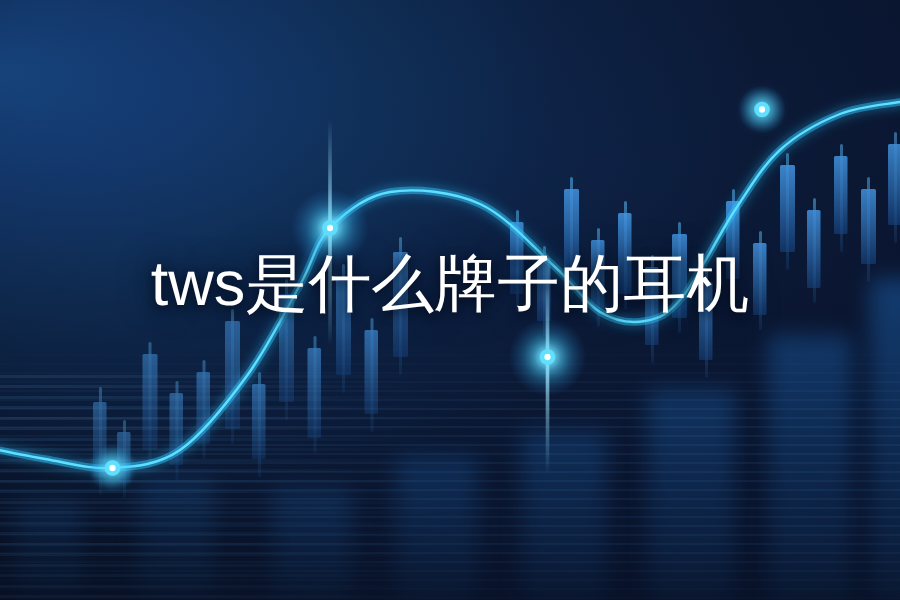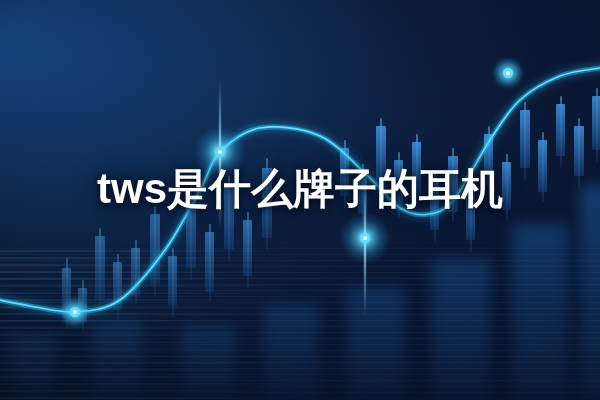--- a/index.html
+++ b/index.html
@@ -43,21 +43,21 @@
   }
   
   .ghost-bar{position:absolute;bottom:0;border-radius:3px;filter:blur(7px);}
   
   .candle{position:absolute;border-radius:1px;}
   .wick{position:absolute;width:2px;border-radius:1px;}
   
   #title{
     position:absolute;left:0;right:0;top:168px;
     text-align:center;color:#ffffff;
-    font-size:42px;font-weight:bold;letter-spacing:0px;
+    font-size:42px;font-weight:normal;letter-spacing:0px;
     line-height:1;
     text-shadow:0 2px 7px rgba(3,10,24,.95), 0 0 22px rgba(6,16,38,.75);
     white-space:nowrap;
   }
   svg{position:absolute;inset:0;overflow:visible;}
 </style>
 </head>
 <body>
 
 <div id="banner">

